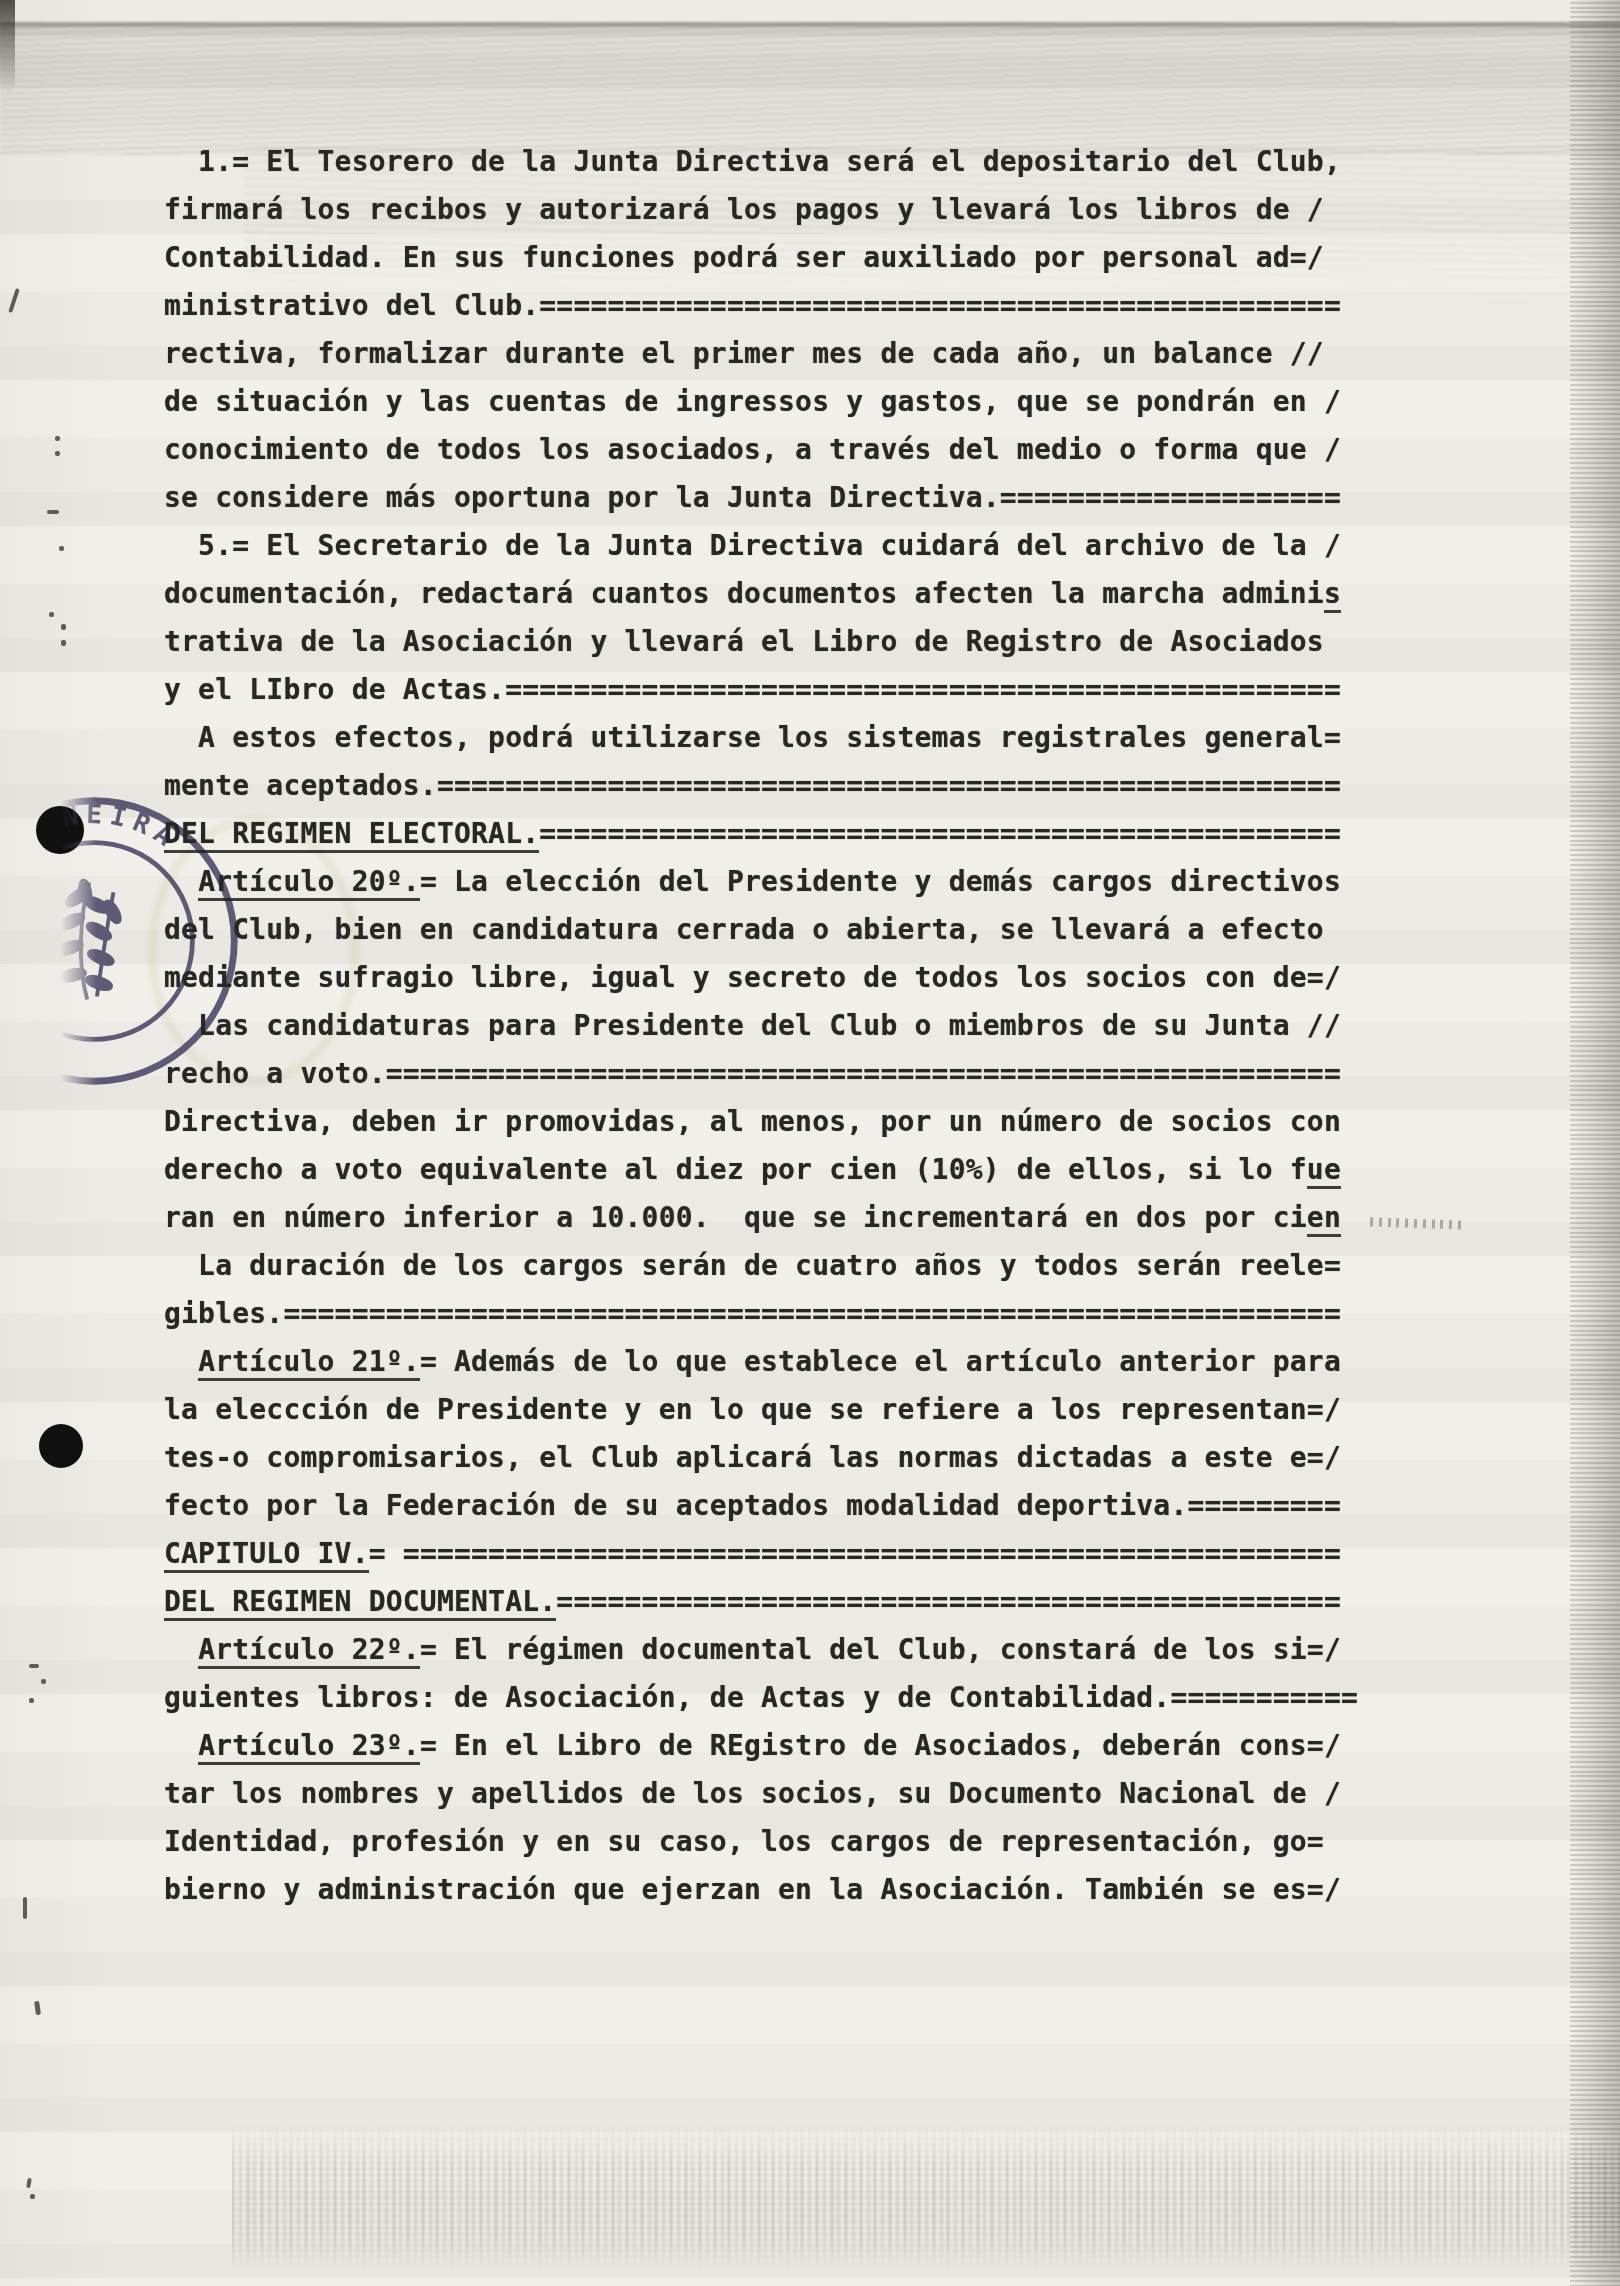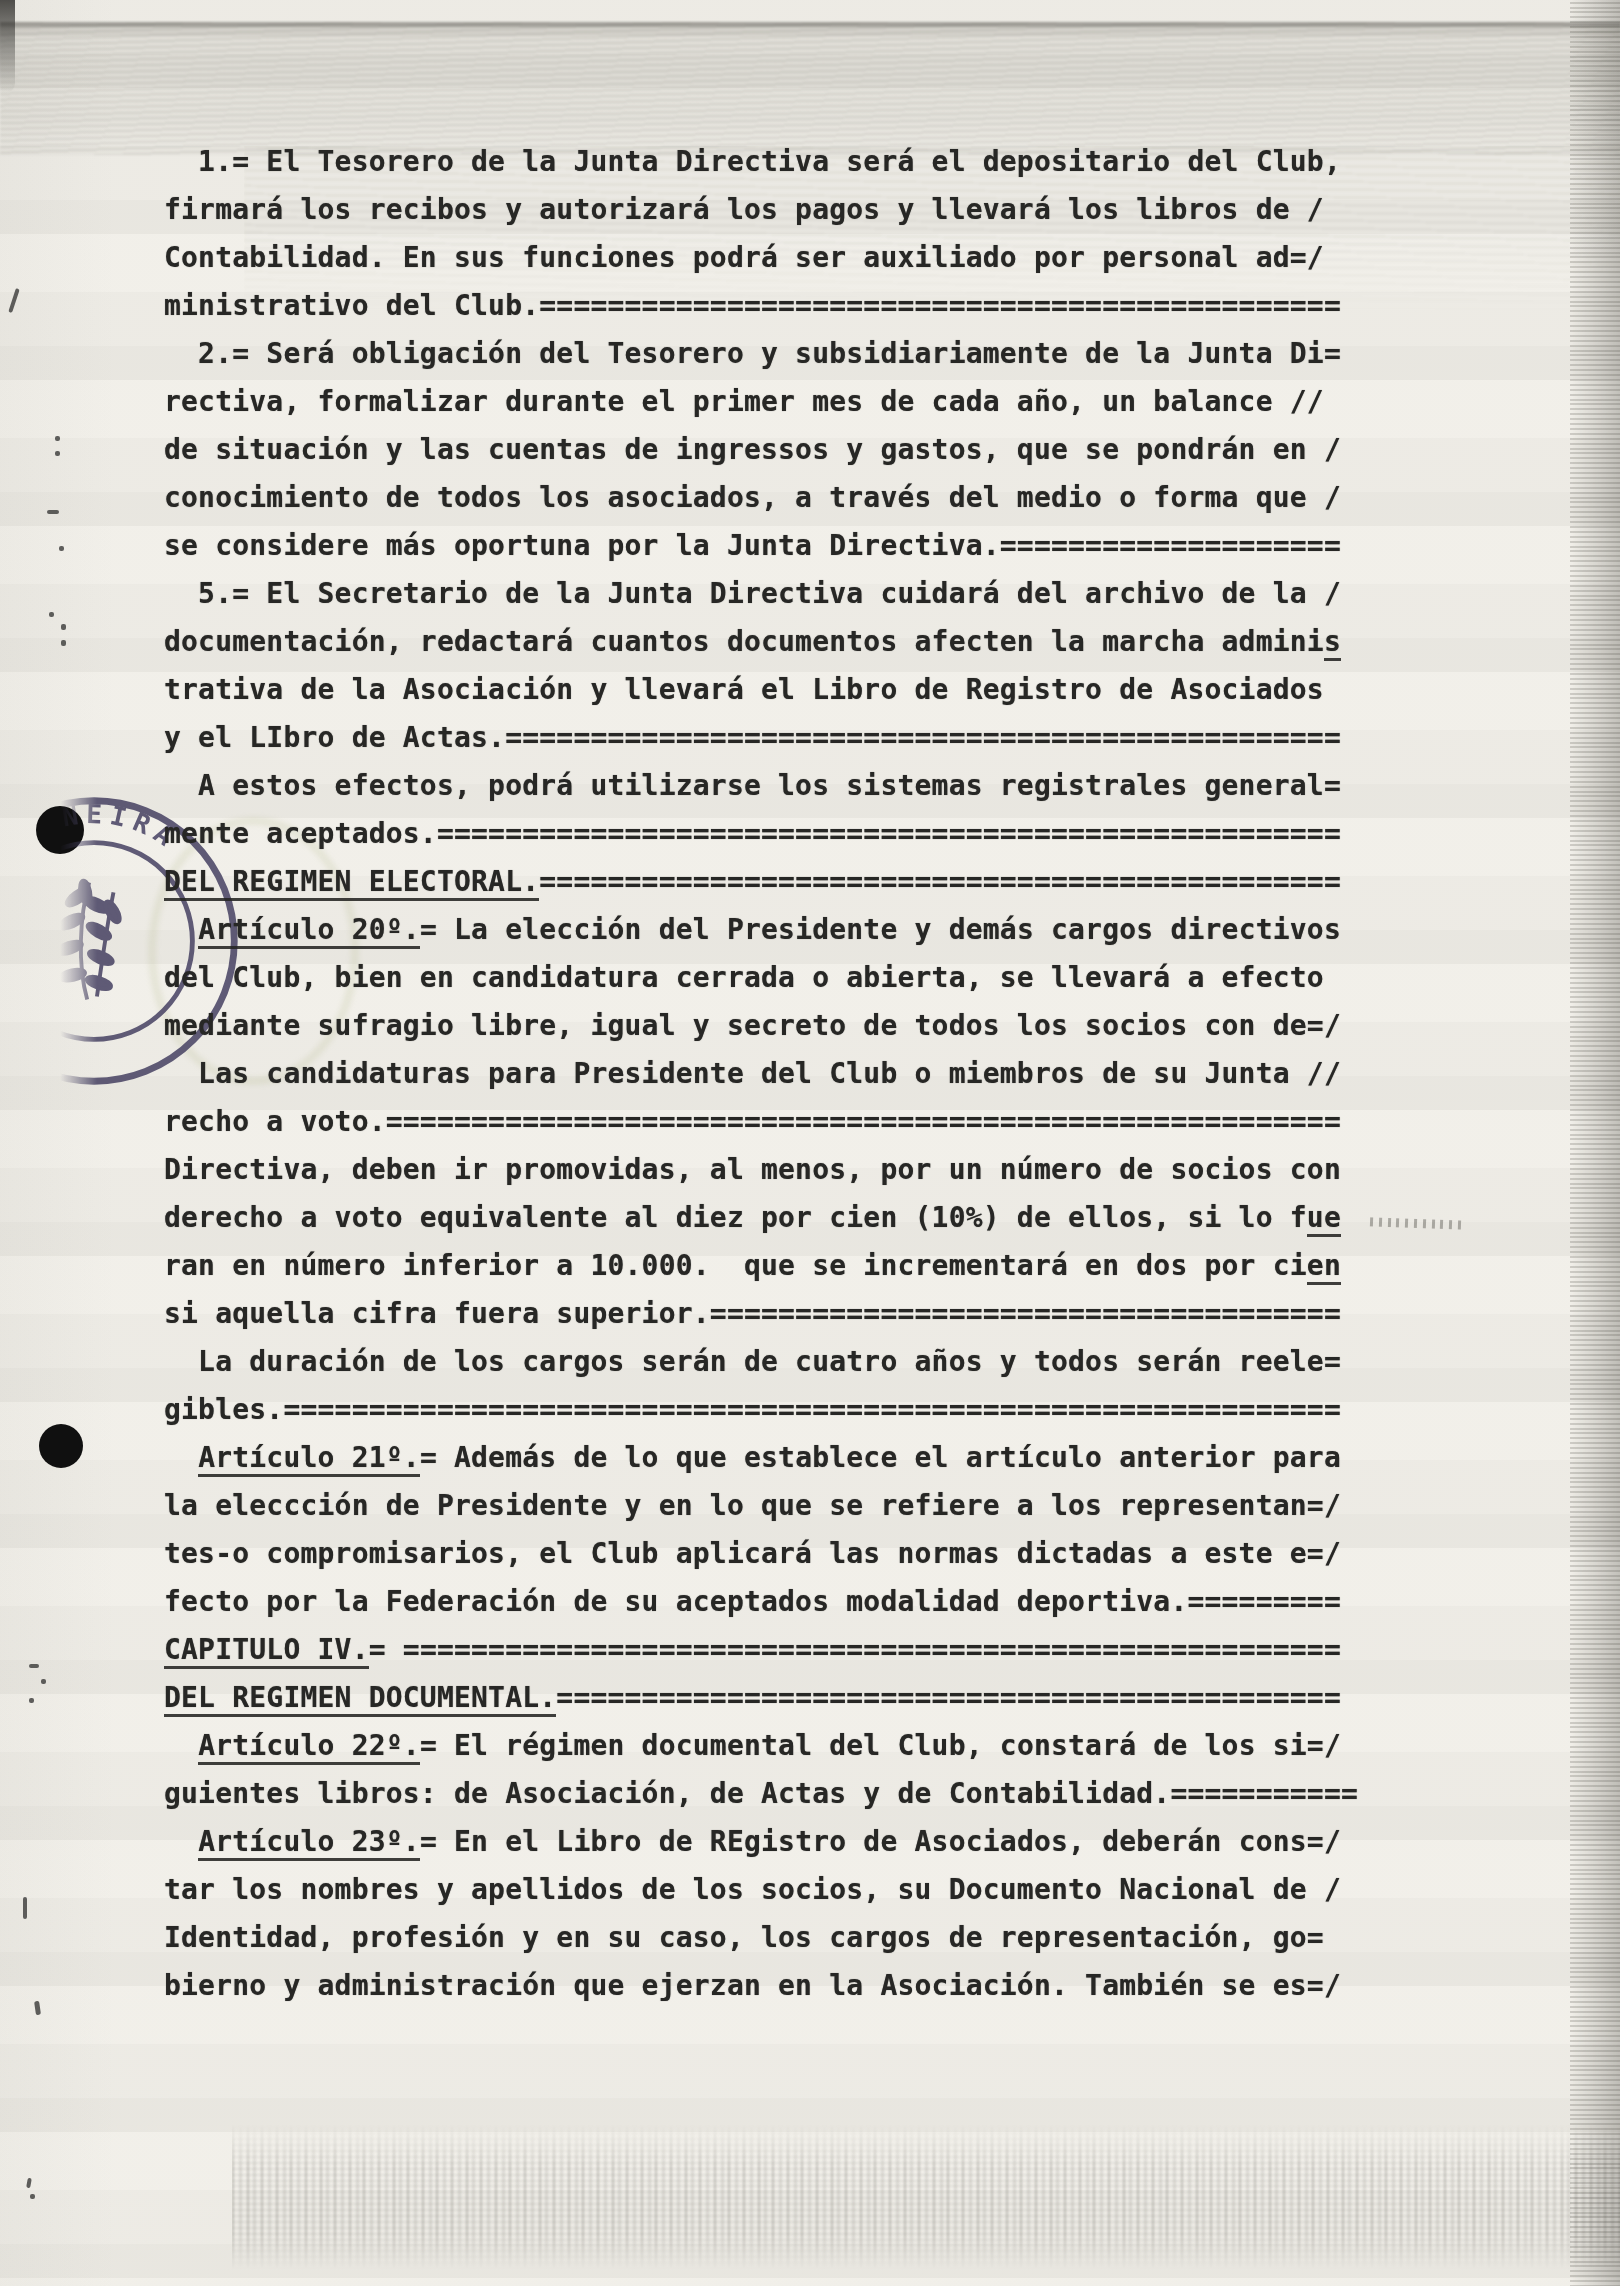--- a/index.html
+++ b/index.html
@@ -150,41 +150,39 @@
         <ellipse cx="174" cy="125" rx="12" ry="5" transform="rotate(60 174 125)"></ellipse>
       </g>
     </svg>
   </div>
 
   <div class="doc">
       <div class="line"><span>  1.= El Tesorero de la Junta Directiva será el depositario del Club,</span></div>
       <div class="line"><span>firmará los recibos y autorizará los pagos y llevará los libros de /</span></div>
       <div class="line"><span>Contabilidad. En sus funciones podrá ser auxiliado por personal ad=/</span></div>
       <div class="line"><span>ministrativo del Club.===============================================</span></div>
-      <div class="line"><span>  2.= Será obligación del Tesorero y subsidiariamente de la Junta Di=</span></div>
       <div class="line"><span>rectiva, formalizar durante el primer mes de cada año, un balance //</span></div>
       <div class="line"><span>de situación y las cuentas de ingressos y gastos, que se pondrán en /</span></div>
       <div class="line"><span>conocimiento de todos los asociados, a través del medio o forma que /</span></div>
       <div class="line"><span>se considere más oportuna por la Junta Directiva.====================</span></div>
       <div class="line"><span>  5.= El Secretario de la Junta Directiva cuidará del archivo de la /</span></div>
       <div class="line"><span>documentación, redactará cuantos documentos afecten la marcha admini</span><span class="u">s</span></div>
       <div class="line"><span>trativa de la Asociación y llevará el Libro de Registro de Asociados</span></div>
       <div class="line"><span>y el LIbro de Actas.=================================================</span></div>
       <div class="line"><span>  A estos efectos, podrá utilizarse los sistemas registrales general=</span></div>
       <div class="line"><span>mente aceptados.=====================================================</span></div>
       <div class="line"><span class="u">DEL REGIMEN ELECTORAL.</span><span>===============================================</span></div>
       <div class="line"><span>  </span><span class="u">Artículo 20º.</span><span>= La elección del Presidente y demás cargos directivos</span></div>
       <div class="line"><span>del Club, bien en candidatura cerrada o abierta, se llevará a efecto</span></div>
       <div class="line"><span>mediante sufragio libre, igual y secreto de todos los socios con de=/</span></div>
       <div class="line"><span>  Las candidaturas para Presidente del Club o miembros de su Junta //</span></div>
       <div class="line"><span>recho a voto.========================================================</span></div>
       <div class="line"><span>Directiva, deben ir promovidas, al menos, por un número de socios con</span></div>
       <div class="line"><span>derecho a voto equivalente al diez por cien (10%) de ellos, si lo f</span><span class="u">ue</span></div>
       <div class="line"><span>ran en número inferior a 10.000.  que se incrementará en dos por ci</span><span class="u">en</span></div>
-      <div class="line"><span>si aquella cifra fuera superior.=====================================</span></div>
       <div class="line"><span>  La duración de los cargos serán de cuatro años y todos serán reele=</span></div>
       <div class="line"><span>gibles.==============================================================</span></div>
       <div class="line"><span>  </span><span class="u">Artículo 21º.</span><span>= Además de lo que establece el artículo anterior para</span></div>
       <div class="line"><span>la eleccción de Presidente y en lo que se refiere a los representan=/</span></div>
       <div class="line"><span>tes-o compromisarios, el Club aplicará las normas dictadas a este e=/</span></div>
       <div class="line"><span>fecto por la Federación de su aceptados modalidad deportiva.=========</span></div>
       <div class="line"><span class="u">CAPITULO IV.</span><span>= =======================================================</span></div>
       <div class="line"><span class="u">DEL REGIMEN DOCUMENTAL.</span><span>==============================================</span></div>
       <div class="line"><span>  </span><span class="u">Artículo 22º.</span><span>= El régimen documental del Club, constará de los si=/</span></div>
       <div class="line"><span>guientes libros: de Asociación, de Actas y de Contabilidad.===========</span></div>

